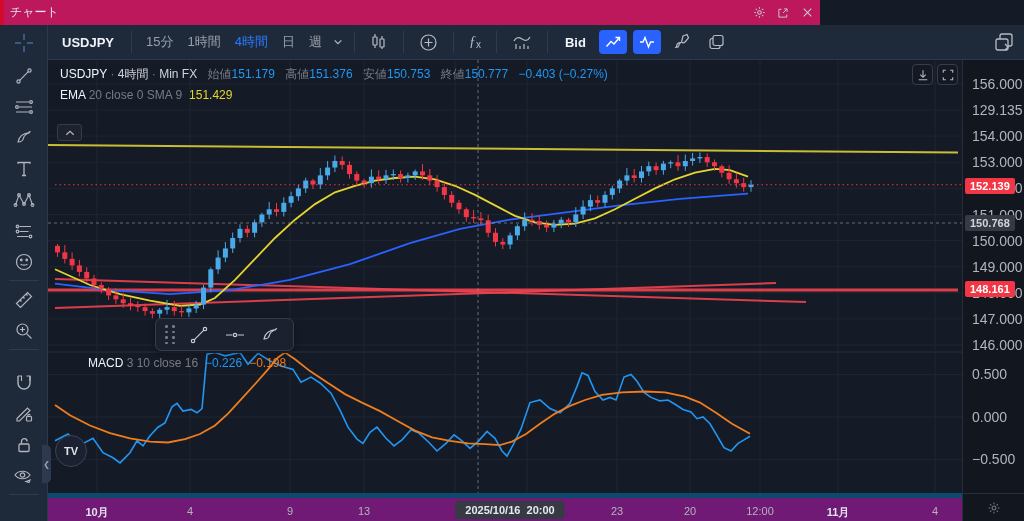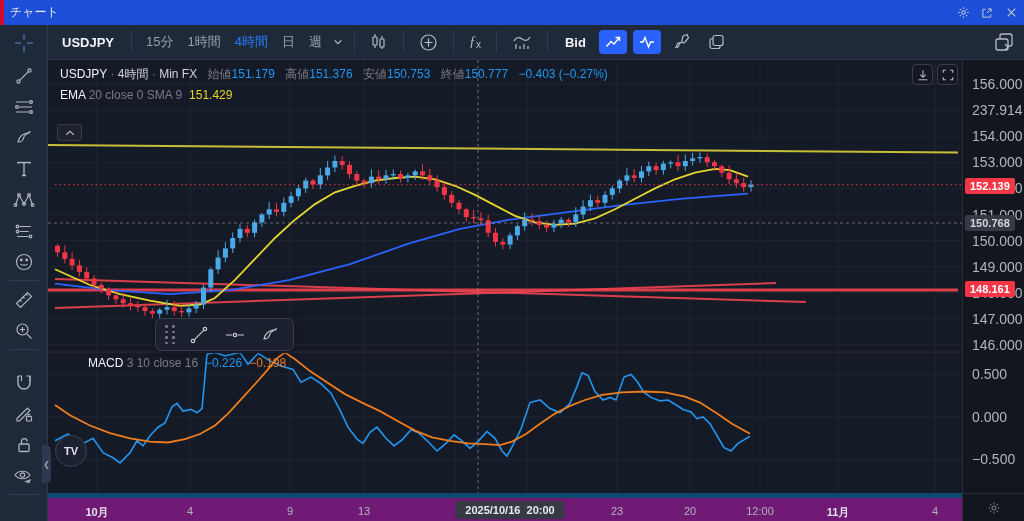--- a/index.html
+++ b/index.html
@@ -1,19 +1,19 @@
 <!DOCTYPE html>
 <html><head>
 <meta charset="utf-8">
 <style>
   html,body{margin:0;padding:0;background:#000;}
   *{box-sizing:border-box;font-family:"Liberation Sans","DejaVu Sans",sans-serif;}
   #app{position:relative;width:1024px;height:521px;background:#151b26;overflow:hidden;}
   
-  #titlebar{position:absolute;left:0;top:0;width:1024px;height:25px;background:#1d4ed8;display:flex;align-items:center;}
+  #titlebar{position:absolute;left:0;top:0;width:820px;height:25px;background:#be185d;display:flex;align-items:center;}
   #title-accent{width:4px;height:25px;background:#d20a2e;}
   #title-text{color:#e8eaed;font-size:12px;margin-left:6px;}
   #title-icons{position:absolute;right:6px;top:0;height:25px;display:flex;align-items:center;gap:10px;color:#c5c9d1;}
   .ticon{width:14px;height:14px;display:flex;align-items:center;justify-content:center;cursor:pointer;}
   
   #toolbar{position:absolute;left:48px;top:25px;width:976px;height:35px;background:#1e2939;border-bottom:1px solid #2c3950;display:flex;align-items:center;color:#b2b5be;}
   .tb-sep{width:1px;height:22px;background:#2e3a4e;margin:0 7px;flex:none;}
   #symbol-btn{color:#f0f3fa;font-weight:bold;font-size:13px;padding:0 10px 0 14px;cursor:pointer;}
   .tf-btn{background:none;border:none;color:#9aa0ab;font-size:13px;padding:4px 7px;cursor:pointer;text-align:right;}
   .tf-btn.active{color:#2979ff;}
@@ -586,21 +586,21 @@
             <path d="M14 4.5l2-1"></path>
           </svg>
         </div>
     </div>
 
     <div id="tv-logo">TV</div>
   </div>
 
   <div id="price-axis">
       <div class="pa-label" style="top: 24px;">156.000</div>
-      <div class="pa-label" style="top: 50.1px;">237.914</div>
+      <div class="pa-label" style="top: 50.1px;">129.135</div>
       <div class="pa-label" style="top: 76.2px;">154.000</div>
       <div class="pa-label" style="top: 102.3px;">153.000</div>
       <div class="pa-label" style="top: 128.4px;">152.000</div>
       <div class="pa-label" style="top: 154.5px;">151.000</div>
       <div class="pa-label" style="top: 180.6px;">150.000</div>
       <div class="pa-label" style="top: 206.7px;">149.000</div>
       <div class="pa-label" style="top: 232.8px;">148.000</div>
       <div class="pa-label" style="top: 258.9px;">147.000</div>
       <div class="pa-label" style="top: 285px;">146.000</div>
       <div class="pa-label" style="top: 314px;">0.500</div>

